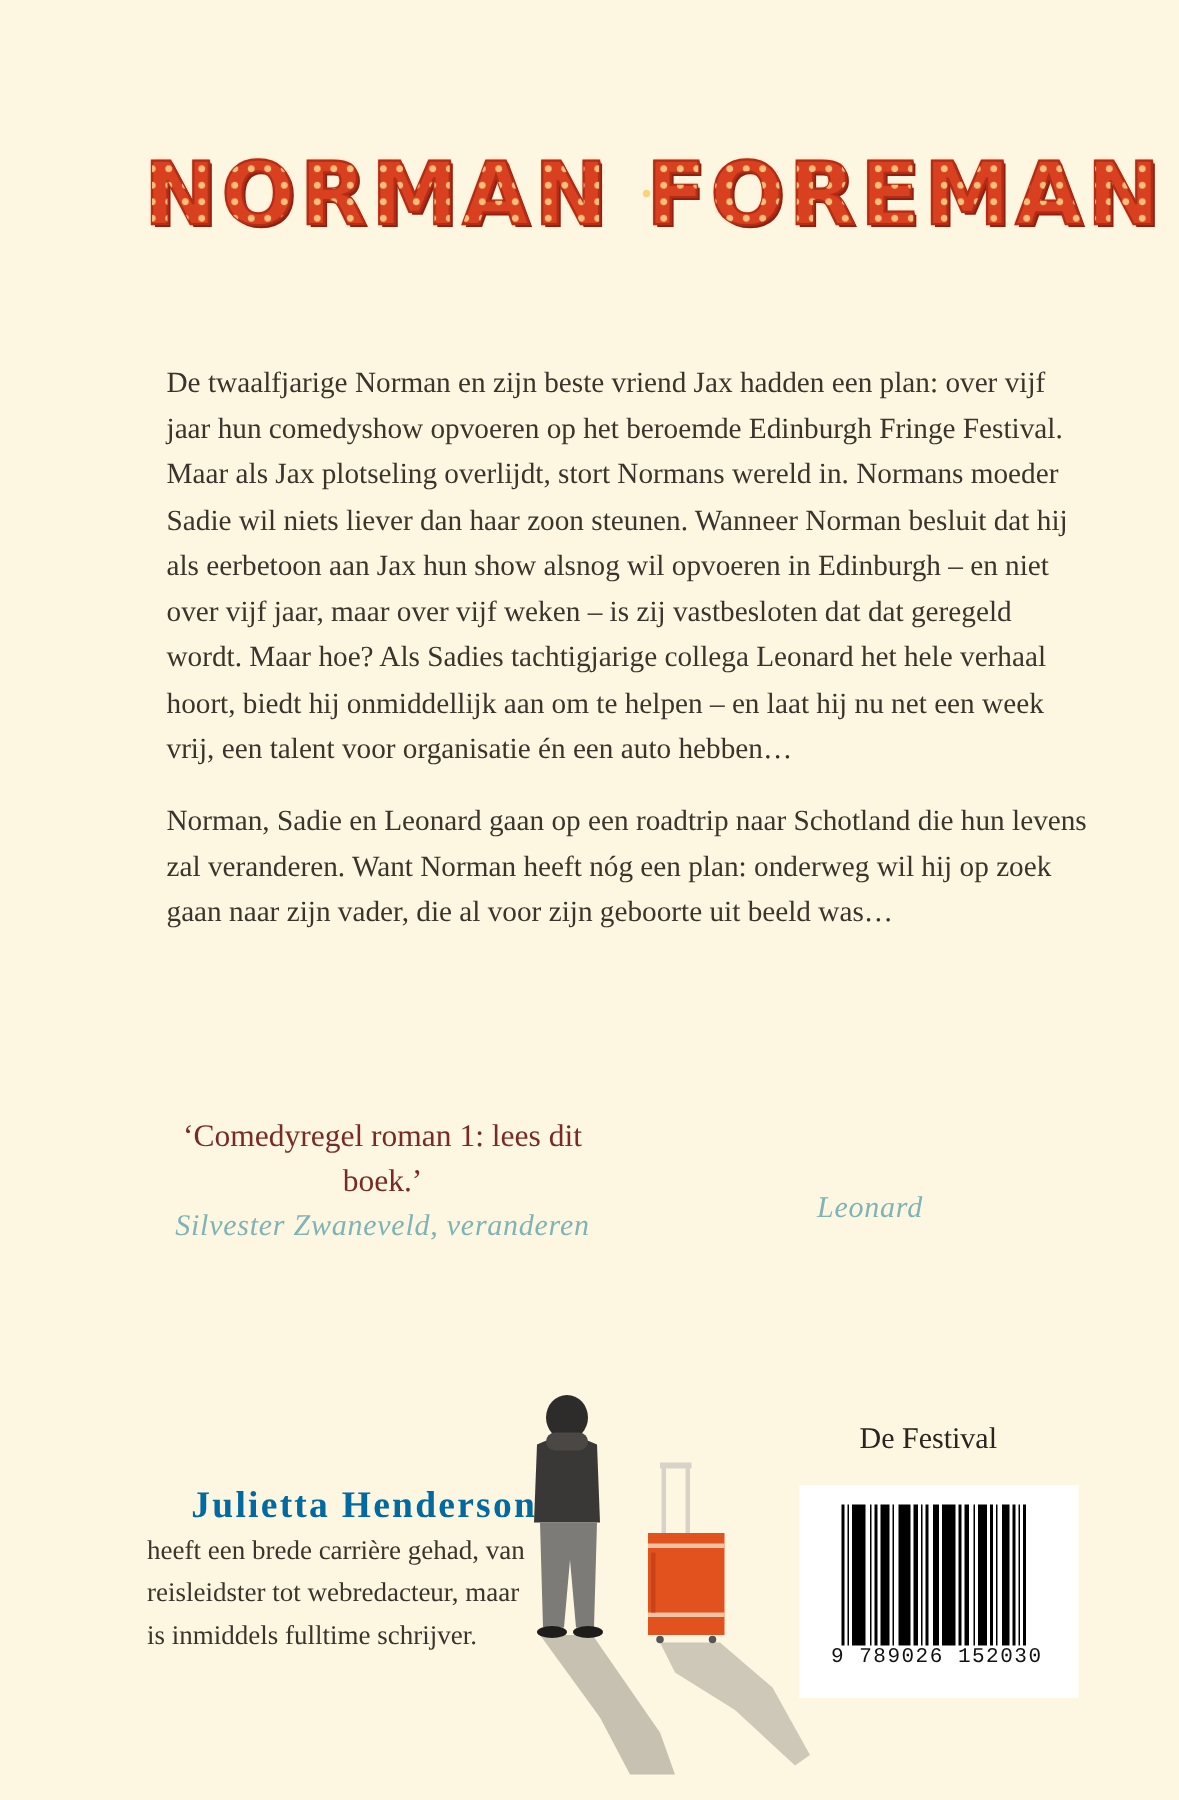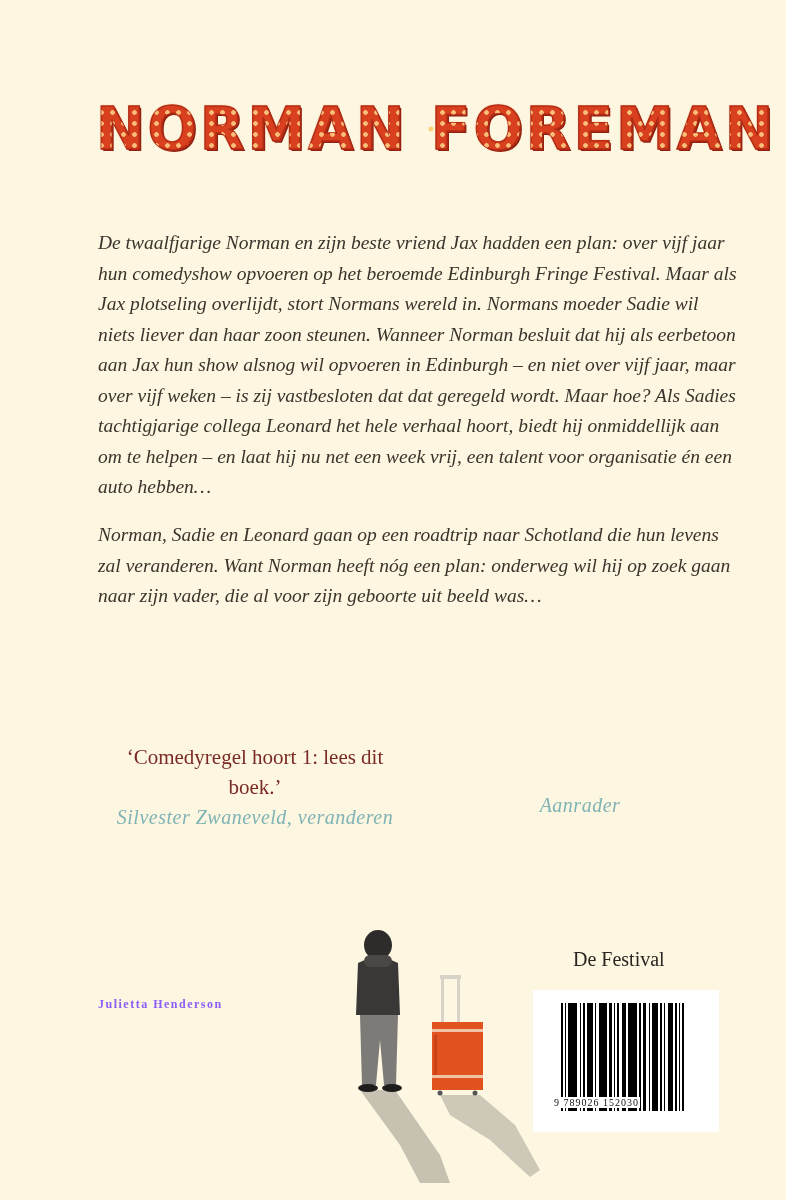--- a/index.html
+++ b/index.html
@@ -30,85 +30,86 @@
     color:transparent;
     background:radial-gradient(circle, #ffd58a 2px, rgba(255,213,138,0) 2.6px) 0 0/11px 11px;
     -webkit-background-clip:text; background-clip:text;
     opacity:.85;
     pointer-events:none;
   }
   .blurb {
     position:absolute; left:98px; width:640px;
     font-size:19.5px; line-height:30.5px; color:#3b342d;
   }
-  .blurb p { margin:0;font-style:italic; }
+  .blurb p { margin:13px; }
   #blurb1 { top:228px; }
   #blurb2 { top:520px; }
 
   .quote {
     position:absolute; text-align:center; font-size:21px; line-height:30px;
   }
   .quote .q { color:#7a2a25; }
   .quote .src {
     color:#7fb3b5; font-style:italic; letter-spacing:0.5px; font-size:20px;
   }
   #quote1 { left:100px; width:310px; top:742px; }
   #quote2 { left:430px; width:300px; top:790px; }
 
   .author {
     position:absolute; left:98px; top:990px; width:260px;
     font-size:18px; line-height:28.5px; color:#3b342d;
   }
   .author .name {
-    color:#8b5cf6; font-weight:bold; letter-spacing:1.5px; font-size:12px;
+    color:#0369a1; font-weight:bold; letter-spacing:1.5px; font-size:25px;text-align:right;
   }
   .publisher {
     position:absolute; left:573px; top:948px; font-size:20px; color:#2a2521;
   }
   .barcode-box {
     position:absolute; left:533px; top:990px; width:186px; height:142px;
     background:#ffffff;
   }
   .barcode {
     position:absolute; left:28px; top:13px; width:142px; height:108px;
     display:flex; align-items:stretch;
   }
   .bar { background:#000; height:100%; }
   .gap { height:100%; }
   .isbn {
     position:absolute; left:20px; top:107px; width:160px;
-    font-family:Liberation Serif, serif;
-    font-size:10px; letter-spacing:1px; color:#111; background:transparent;
+    font-family:Liberation Mono, monospace;
+    font-size:14px; letter-spacing:1px; color:#111; background:transparent;
   }
   .isbn span { background:#fff; padding:0 1px; }
   .illustration { position:absolute; left:340px; top:925px; width:200px; height:260px; }
 </style>
 </head>
 <body>
 
 <div class="title">NORMAN FOREMAN</div>
 <div class="title-dots">NORMAN FOREMAN</div>
 
 <div class="blurb" id="blurb1">
   <p>De twaalfjarige Norman en zijn beste vriend Jax hadden een plan: over vijf jaar hun comedyshow opvoeren op het beroemde Edinburgh Fringe Festival. Maar als Jax plotseling overlijdt, stort Normans wereld in. Normans moeder Sadie wil niets liever dan haar zoon steunen. Wanneer Norman besluit dat hij als eerbetoon aan Jax hun show alsnog wil opvoeren in Edinburgh – en niet over vijf jaar, maar over vijf weken – is zij vastbesloten dat dat geregeld wordt. Maar hoe? Als Sadies tachtigjarige collega Leonard het hele verhaal hoort, biedt hij onmiddellijk aan om te helpen – en laat hij nu net een week vrij, een talent voor organisatie én een auto hebben…</p>
 </div>
 <div class="blurb" id="blurb2">
   <p>Norman, Sadie en Leonard gaan op een roadtrip naar Schotland die hun levens zal veranderen. Want Norman heeft nóg een plan: onderweg wil hij op zoek gaan naar zijn vader, die al voor zijn geboorte uit beeld was…</p>
 </div>
 
 <div class="quote" id="quote1">
-  <div class="q">‘Comedyregel hoort 1: lees dit boek.’</div>
+  <div class="q">‘Comedyregel roman 1: lees dit boek.’</div>
   <div class="src">Silvester Zwaneveld, veranderen</div>
 </div>
 <div class="quote" id="quote2">
-  <div class="src">Aanrader</div>
+  <div class="src">Leonard</div>
 </div>
 
 <div class="author">
   <div class="name">Julietta Henderson</div>
+  <div>heeft een brede carrière gehad, van reisleidster tot webredacteur, maar is inmiddels fulltime schrijver.</div>
 </div>
 
 <svg class="illustration" viewBox="0 0 200 260" xmlns="http://www.w3.org/2000/svg">
 
   <path d="M20 165 L55 165 L100 230 L110 258 L80 258 L60 220 Z" fill="#b9b4a6" opacity="0.8"></path>
   <path d="M100 170 L140 170 L175 200 L200 245 L190 252 L150 215 L110 190 Z" fill="#bdb8aa" opacity="0.75"></path>
 
   <ellipse cx="38" cy="20" rx="14" ry="15" fill="#2e2c2a"></ellipse>
 
   <path d="M18 38 Q38 28 58 38 L60 90 L16 90 Z" fill="#3a3836"></path>

